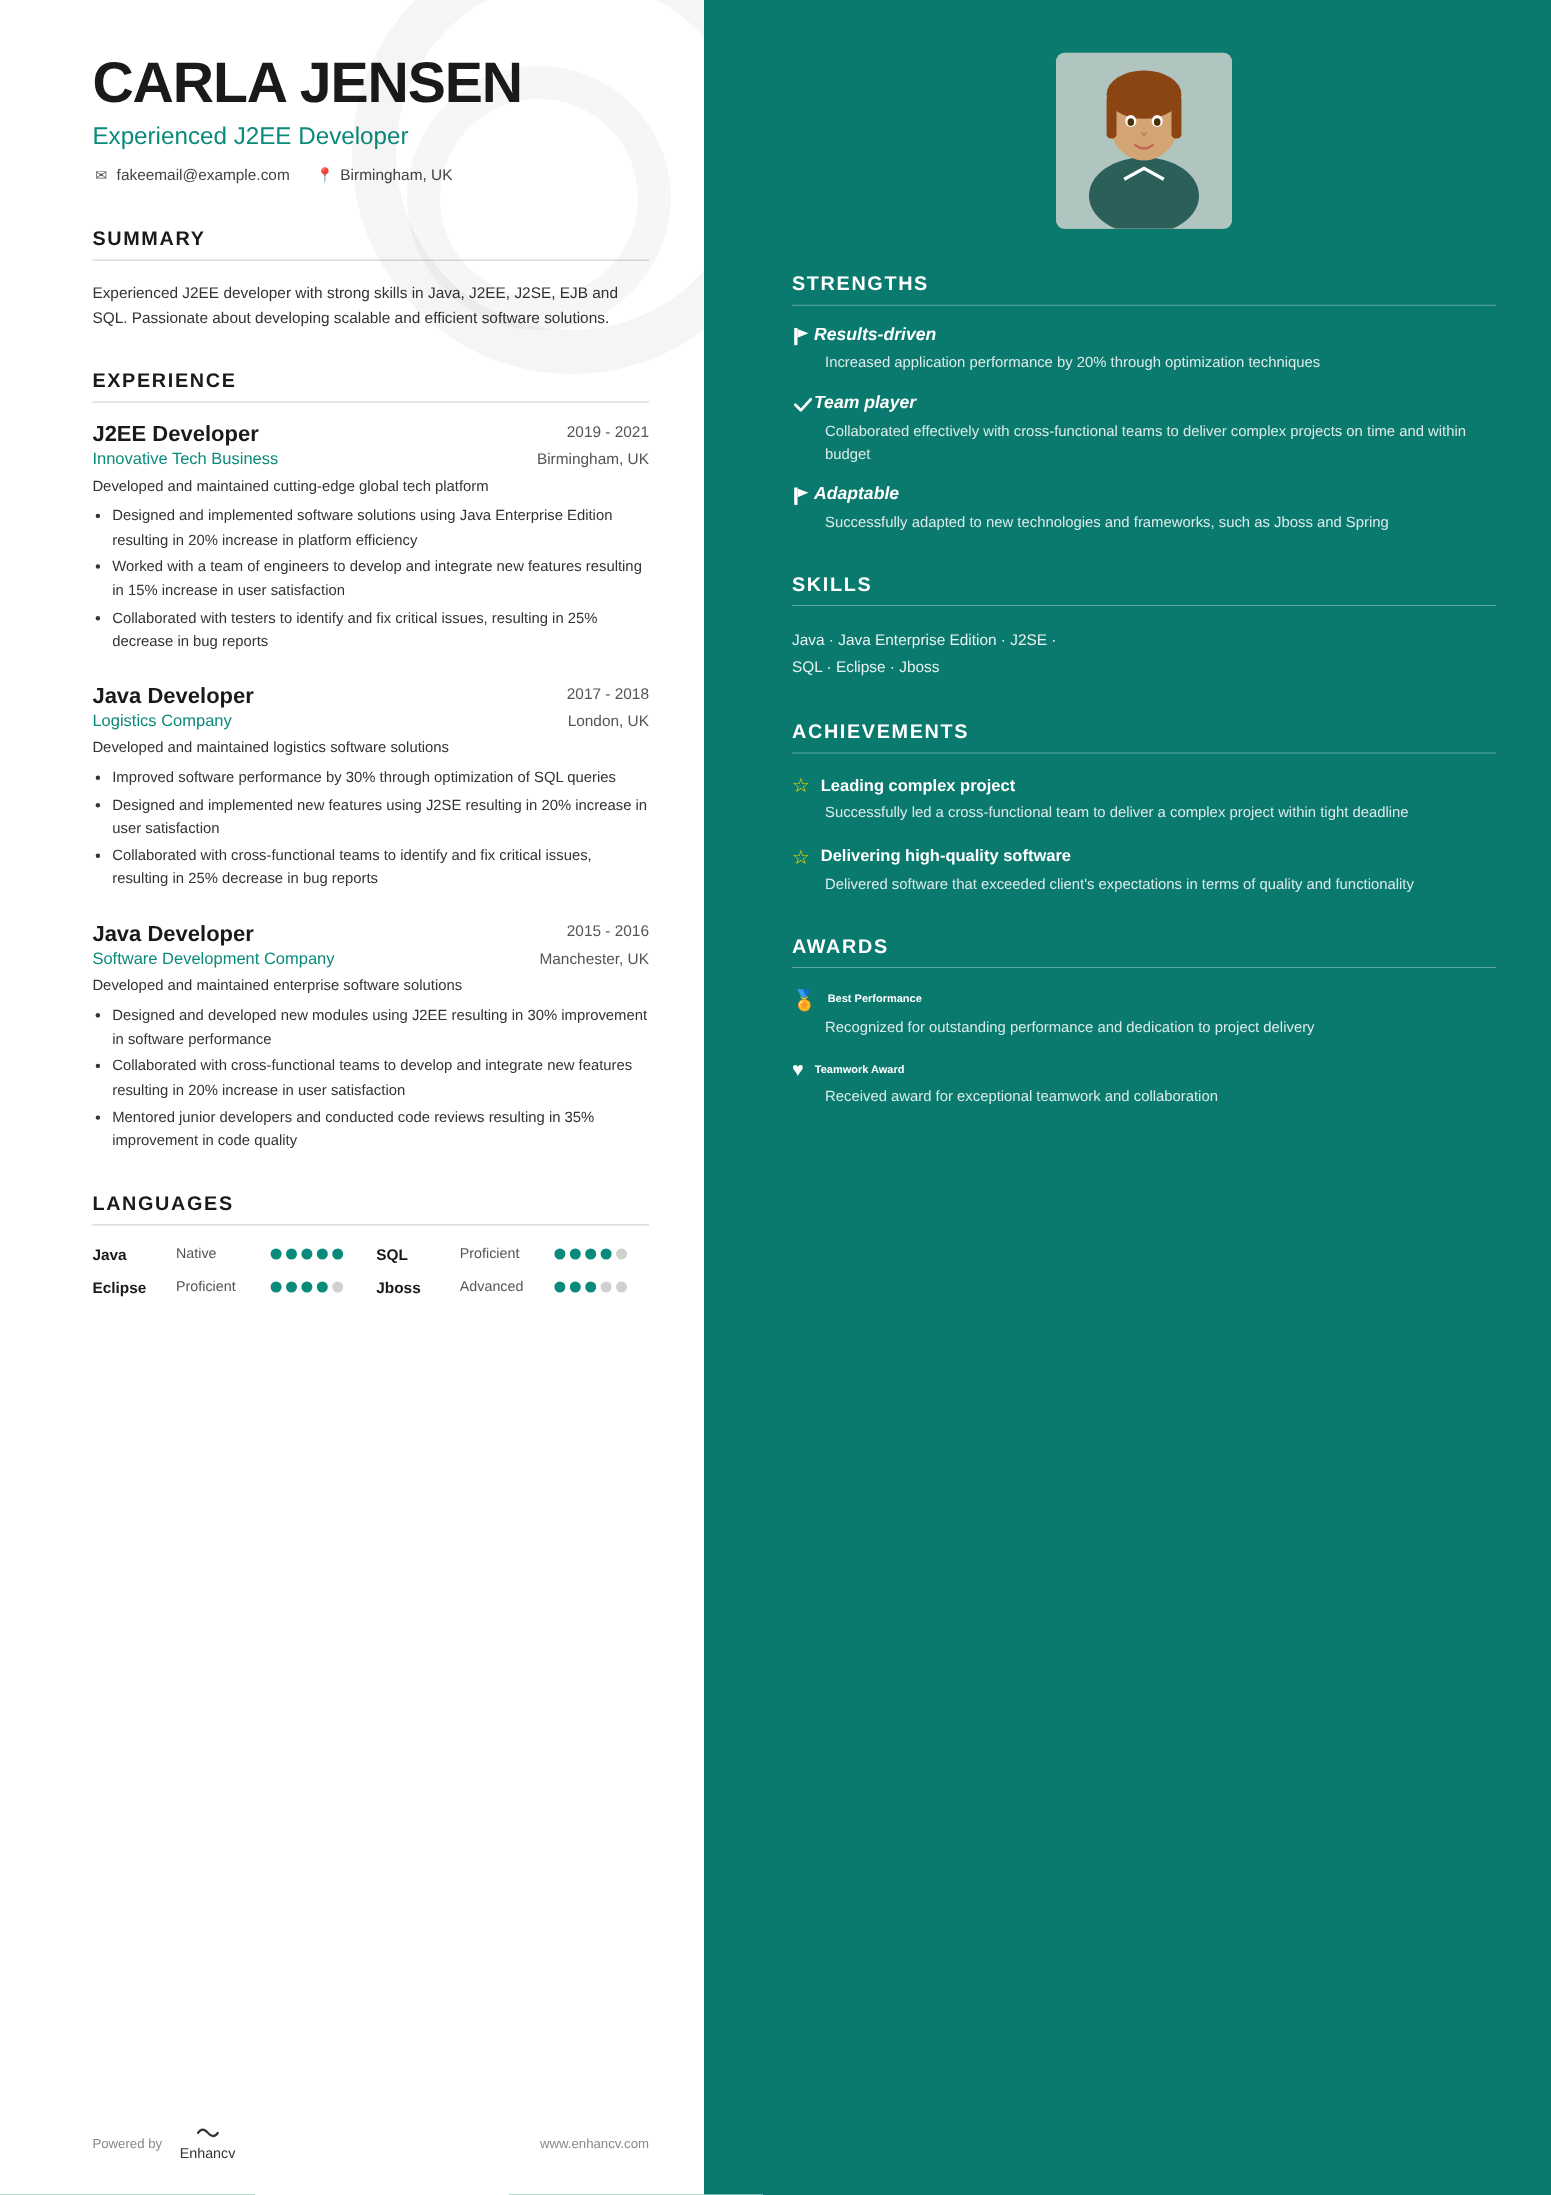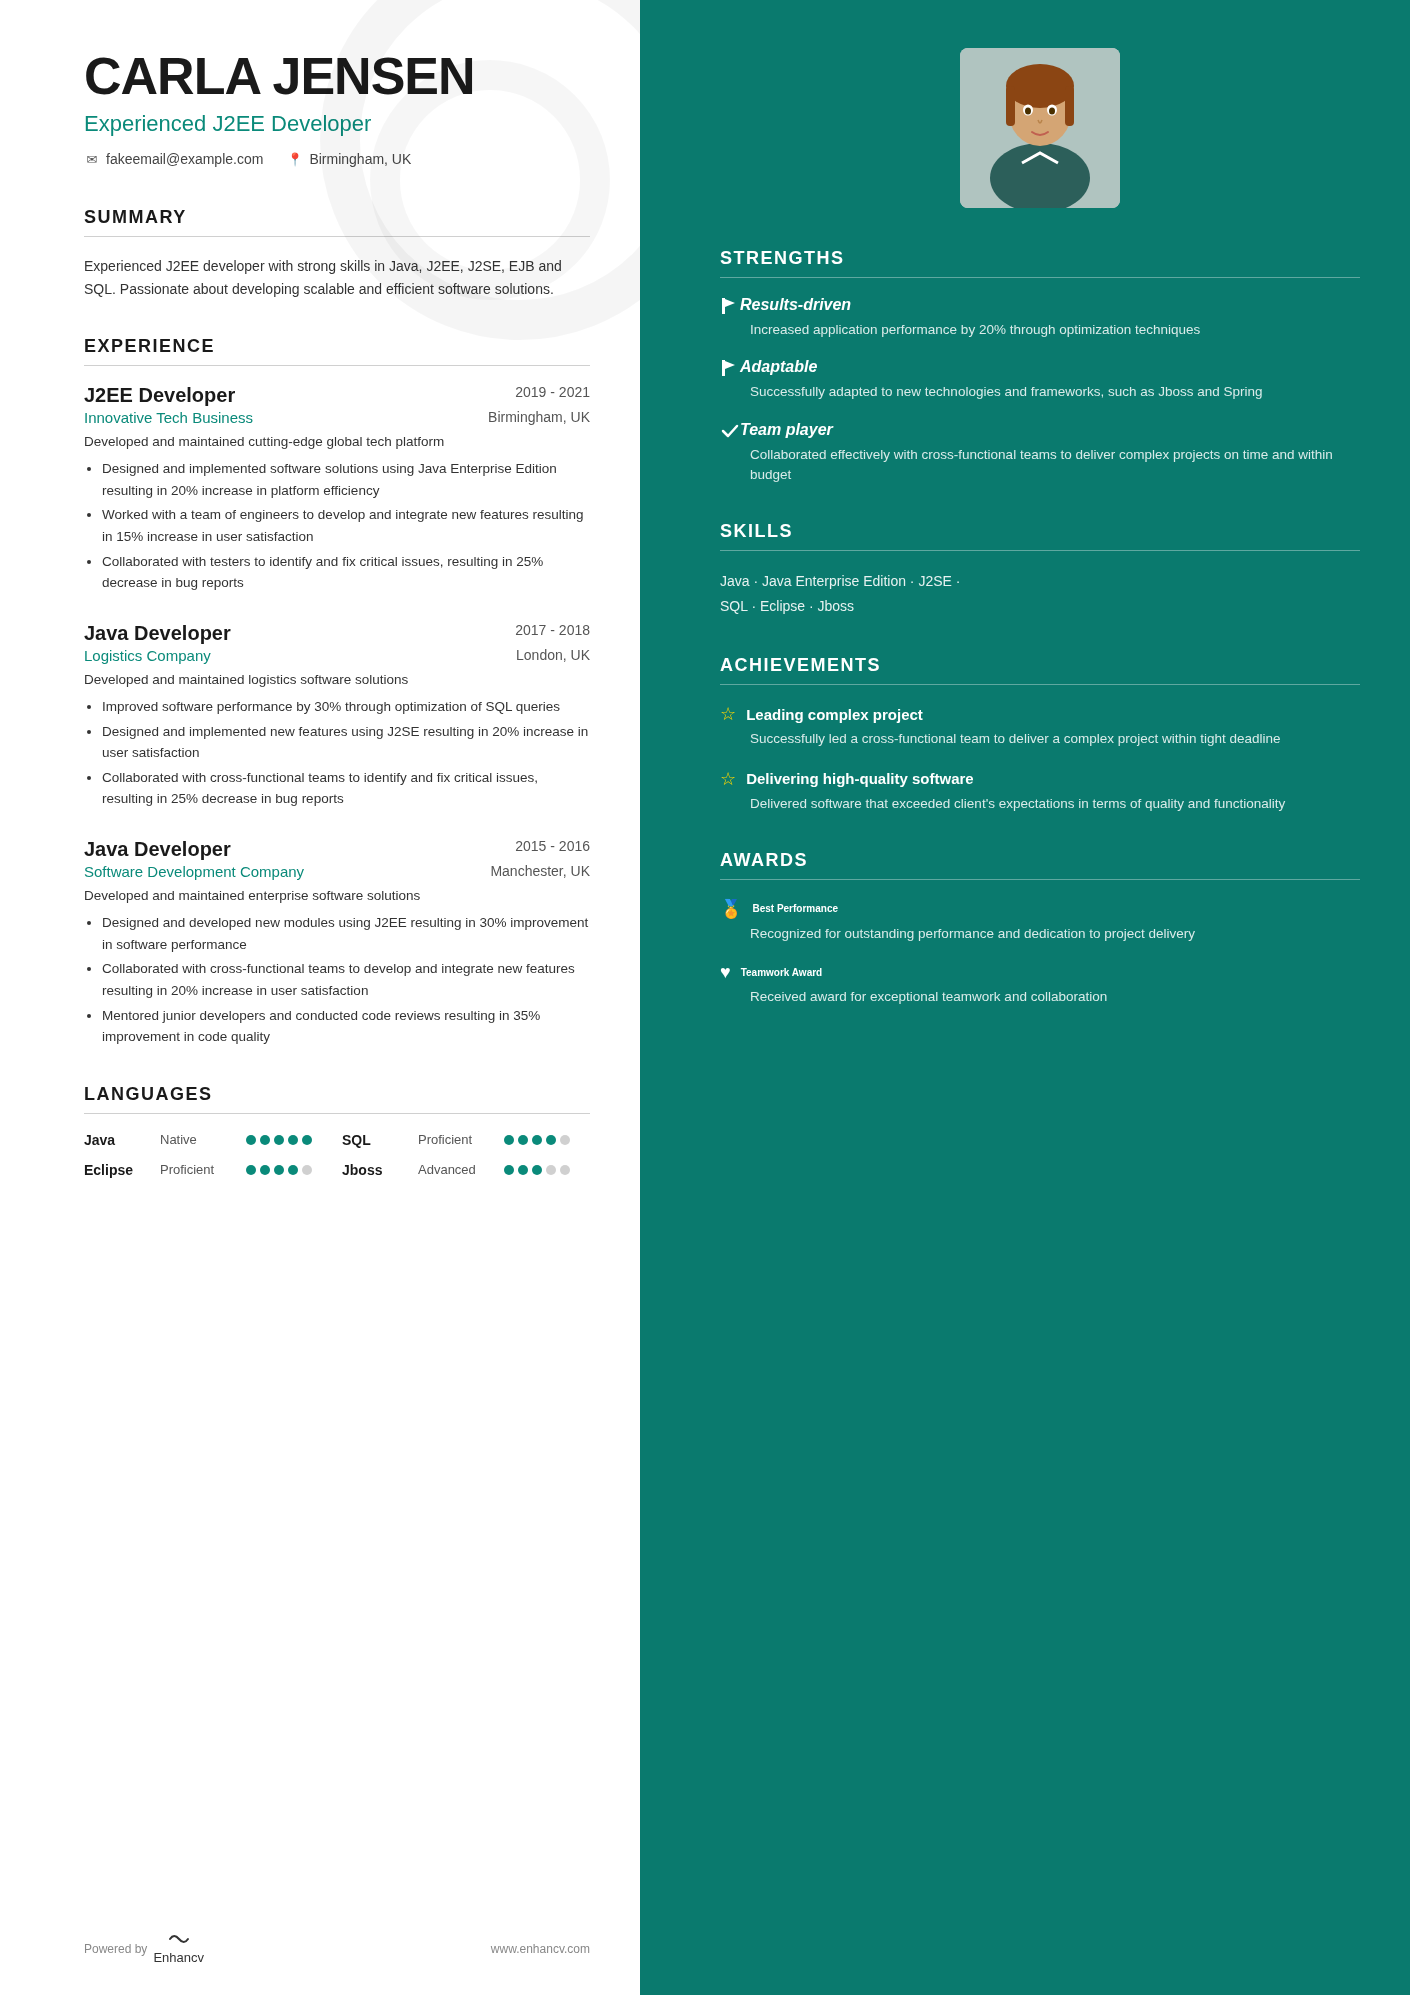--- a/index.html
+++ b/index.html
@@ -226,21 +226,21 @@
       right: 50px;
       display: flex;
       justify-content: space-between;
       align-items: center;
       font-size: 12px;
       color: #888;
     }
     .footer-powered {
       display: flex;
       align-items: center;
-      gap: 6px;
+      gap: 16px;
     }
     .enhancv-logo {
       display: flex;
       align-items: center;
       gap: 4px;
       font-size: 13px;
       color: #333;
       flex-direction: column;
     }
 
@@ -560,40 +560,40 @@
           </span>
           <span class="strength-name">Results-driven</span>
         </div>
         <div class="strength-desc">Increased application performance by 20% through optimization techniques</div>
       </div>
 
       <div class="strength-item">
         <div class="strength-header">
           <span class="strength-icon">
             <svg width="18" height="16" viewBox="0 0 18 16">
+              <polyline points="2,8 7,13 16,3" stroke="white" stroke-width="2.5" fill="none" stroke-linecap="round" stroke-linejoin="round"></polyline>
+            </svg>
+          </span>
+          <span class="strength-name">Team player</span>
+        </div>
+        <div class="strength-desc">Collaborated effectively with cross-functional teams to deliver complex projects on time and within budget</div>
+      </div>
+
+      <div class="strength-item">
+        <div class="strength-header">
+          <span class="strength-icon">
+            <svg width="18" height="16" viewBox="0 0 18 16">
               <rect x="1" y="0" width="3" height="16" fill="white"></rect>
               <polygon points="4,1 4,9 14,5" fill="white"></polygon>
             </svg>
           </span>
           <span class="strength-name">Adaptable</span>
         </div>
         <div class="strength-desc">Successfully adapted to new technologies and frameworks, such as Jboss and Spring</div>
       </div>
-
-      <div class="strength-item">
-        <div class="strength-header">
-          <span class="strength-icon">
-            <svg width="18" height="16" viewBox="0 0 18 16">
-              <polyline points="2,8 7,13 16,3" stroke="white" stroke-width="2.5" fill="none" stroke-linecap="round" stroke-linejoin="round"></polyline>
-            </svg>
-          </span>
-          <span class="strength-name">Team player</span>
-        </div>
-        <div class="strength-desc">Collaborated effectively with cross-functional teams to deliver complex projects on time and within budget</div>
-      </div>
     </div>
 
     <div class="right-section">
       <div class="right-section-title">SKILLS</div>
       <div class="skills-text">Java · Java Enterprise Edition · J2SE ·</div>
       <div class="skills-text">SQL · Eclipse · Jboss</div>
     </div>
 
     <div class="right-section">
       <div class="right-section-title">ACHIEVEMENTS</div>

